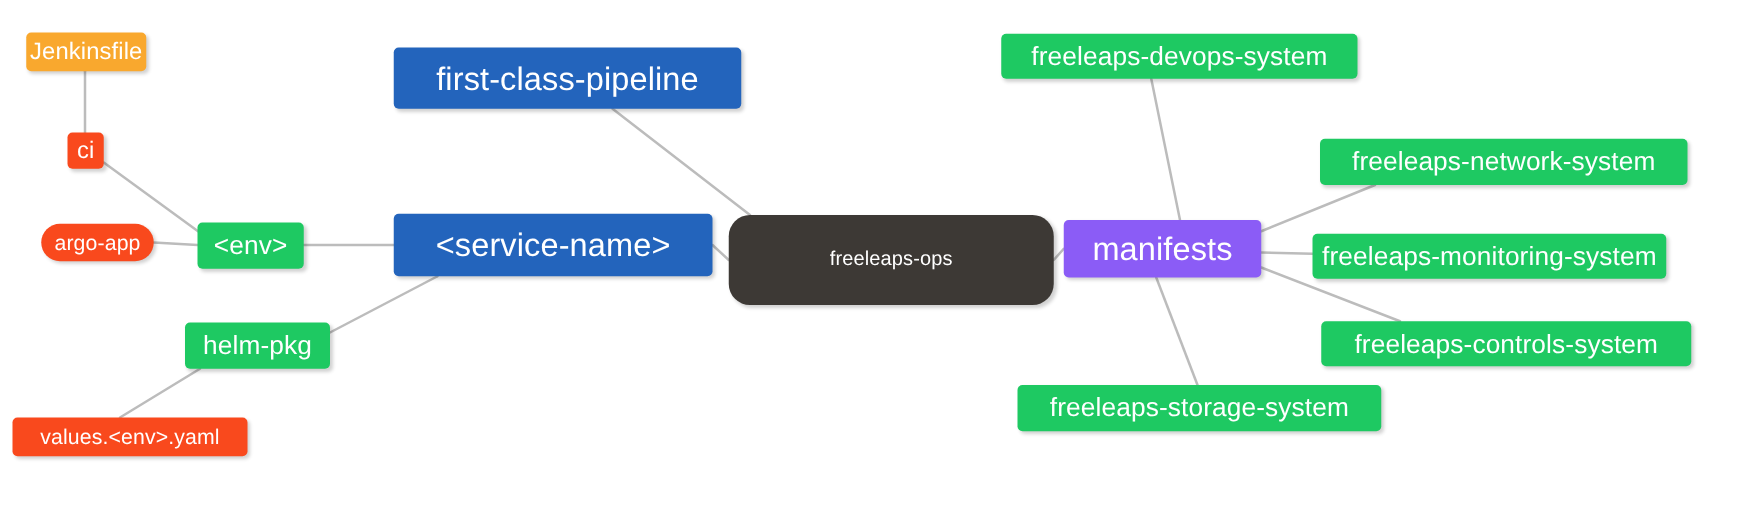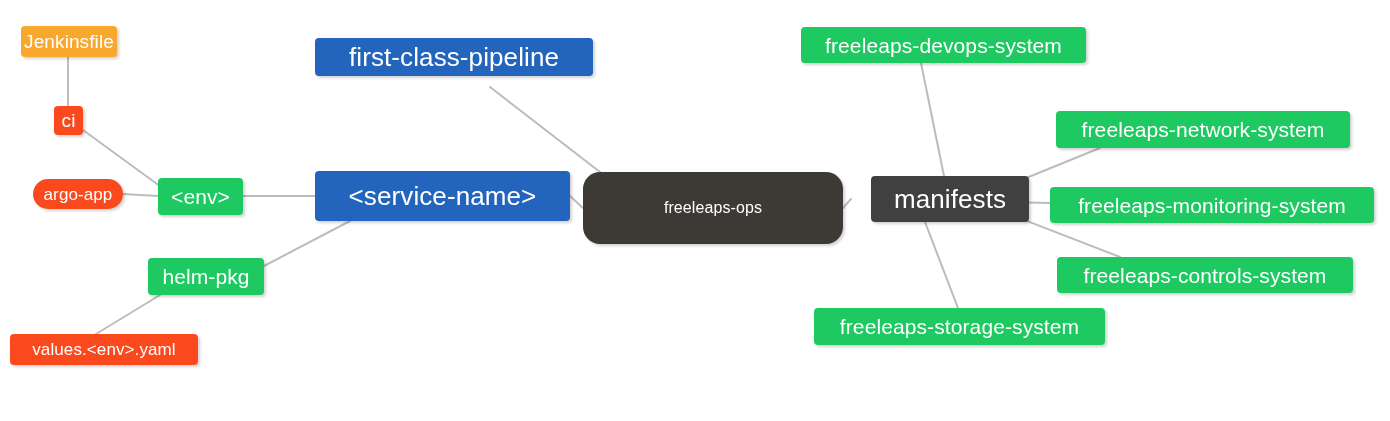--- a/index.html
+++ b/index.html
@@ -69,27 +69,27 @@
       <line x1="160" y1="295" x2="96" y2="334" stroke="#bcbcbc" stroke-width="2" stroke-linecap="round"></line>
       <line x1="944" y1="176" x2="921" y2="63" stroke="#bcbcbc" stroke-width="2" stroke-linecap="round"></line>
       <line x1="1009" y1="185" x2="1100" y2="148" stroke="#bcbcbc" stroke-width="2" stroke-linecap="round"></line>
       <line x1="1009" y1="202" x2="1050" y2="203" stroke="#bcbcbc" stroke-width="2" stroke-linecap="round"></line>
       <line x1="1009" y1="214" x2="1120" y2="257" stroke="#bcbcbc" stroke-width="2" stroke-linecap="round"></line>
       <line x1="925" y1="222" x2="958" y2="308" stroke="#bcbcbc" stroke-width="2" stroke-linecap="round"></line>
     </svg>
   <div id="node-layer">
       <div class="node root" style="left: 583px; top: 172px; width: 260px; height: 72px; background: rgb(61, 57, 53); border-radius: 17px;">freeleaps-ops</div>
       <div class="node lvl-1" style="left: 315px; top: 171px; width: 255px; height: 50px; background: rgb(35, 100, 188);">&lt;service-name&gt;</div>
-      <div class="node lvl-1" style="left: 851px; top: 176px; width: 158px; height: 46px; background: #404040; margin-left: 20px;">manifests</div>
-      <div class="node lvl-1" style="left: 315px; top: 38px; width: 278px; height: 38px; background: rgb(35, 100, 188);">first-class-pipeline</div>
+      <div class="node lvl-1" style="left: 851px; top: 176px; width: 158px; height: 46px; background: #8b5cf6;">manifests</div>
+      <div class="node lvl-1" style="left: 315px; top: 38px; width: 278px; height: 49px; background: rgb(35, 100, 188);">first-class-pipeline</div>
       <div class="node lvl-2" style="left: 158px; top: 178px; width: 85px; height: 37px; background: rgb(30, 201, 98);">&lt;env&gt;</div>
       <div class="node lvl-2" style="left: 148px; top: 258px; width: 116px; height: 37px; background: rgb(30, 201, 98);">helm-pkg</div>
       <div class="node lvl-4" style="left: 54px; top: 106px; width: 29px; height: 29px; background: rgb(249, 73, 29);">ci</div>
       <div class="node lvl-4" style="left: 21px; top: 26px; width: 96px; height: 31px; background: rgb(249, 168, 46);">Jenkinsfile</div>
       <div class="node lvl-3" style="left: 33px; top: 179px; width: 90px; height: 30px; background: rgb(249, 73, 29); border-radius: 15px;">argo-app</div>
       <div class="node lvl-3" style="left: 10px; top: 334px; width: 188px; height: 31px; background: rgb(249, 73, 29);">values.&lt;env&gt;.yaml</div>
       <div class="node lvl-2" style="left: 801px; top: 27px; width: 285px; height: 36px; background: rgb(30, 201, 98);">freeleaps-devops-system</div>
       <div class="node lvl-2" style="left: 1056px; top: 111px; width: 294px; height: 37px; background: rgb(30, 201, 98);">freeleaps-network-system</div>
-      <div class="node lvl-2" style="left: 1050px; top: 187px; width: 324px; height: 36px; background: rgb(30, 201, 98);">freeleaps-monitoring-system</div>
+      <div class="node lvl-2" style="left: 1050px; top: 187px; width: 283px; height: 36px; background: rgb(30, 201, 98);">freeleaps-monitoring-system</div>
       <div class="node lvl-2" style="left: 1057px; top: 257px; width: 296px; height: 36px; background: rgb(30, 201, 98);">freeleaps-controls-system</div>
       <div class="node lvl-2" style="left: 814px; top: 308px; width: 291px; height: 37px; background: rgb(30, 201, 98);">freeleaps-storage-system</div>
     </div>
 </div>
 
 </body></html>

